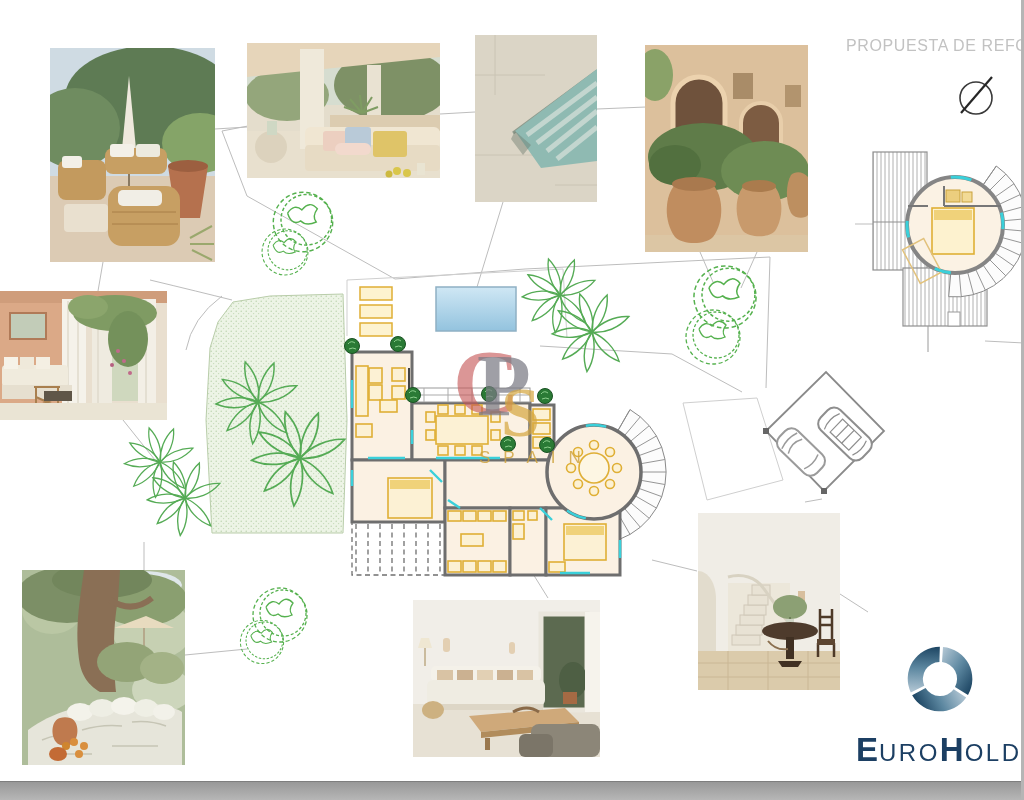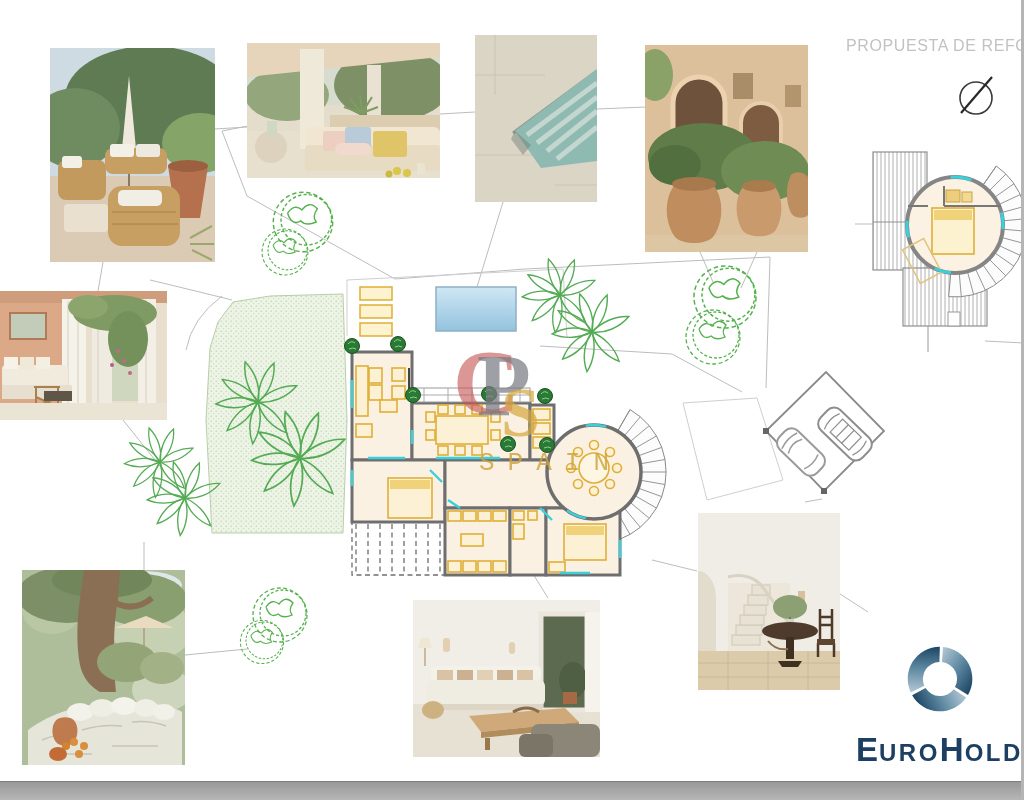--- a/index.html
+++ b/index.html
@@ -11,26 +11,26 @@
   .header-title{position:absolute;left:846px;top:37px;font-size:16px;color:#c2c2c2;
                 letter-spacing:.6px;white-space:nowrap;}
   .compass{position:absolute;left:946px;top:68px;}
   .watermark{position:absolute;left:375px;top:322px;width:320px;height:170px;pointer-events:none;}
   .wm-mono{position:absolute;font-family:"Liberation Serif",serif;font-weight:bold;line-height:1;}
   .wm-c{left:78px;top:14px;font-size:92px;color:rgba(197,85,85,.62);}
   .wm-p{left:102px;top:20px;font-size:88px;color:rgba(122,122,132,.72);}
   .wm-s{left:126px;top:56px;font-size:70px;color:rgba(213,168,66,.72);}
   .wm-brand{position:absolute;left:6px;top:84px;font-family:"Liberation Serif",serif;font-weight:bold;
             font-size:37px;letter-spacing:-1px;color:rgba(198,80,80,.78);white-space:nowrap;}
-  .wm-country{position:absolute;left:104px;top:126px;font-family:Liberation Mono, monospace;
-              font-size:26px;letter-spacing:13px;color:rgba(206,162,60,.82);}
+  .wm-country{position:absolute;left:104px;top:126px;font-family:Liberation Sans, sans-serif;
+              font-size:17px;letter-spacing:13px;color:rgba(206,162,60,.82);}
   .logo-icon{position:absolute;left:904px;top:643px;}
   .logo-text{position:absolute;left:856px;top:731px;white-space:nowrap;color:#1c3f63;}
   .lg-big{font-size:33px;font-weight:bold;letter-spacing:1px;}
-  .lg-small{font-size:24px;font-weight:bold;letter-spacing:2.5px;}
+  .lg-small{font-size:24px;font-weight:normal;letter-spacing:2.5px;}
   .bottom-bar{position:absolute;left:0;top:781px;width:1024px;height:19px;
               background:linear-gradient(180deg,#989898,#b8b8b8);border-top:1px solid #7e7e7e;}
   .right-edge{position:absolute;right:0;top:0;width:3px;height:800px;background:#b5b5b5;}
 </style>
 </head>
 <body>
 
 <div class="canvas">
 
   <svg class="overlay" width="1024" height="800" viewBox="0 0 1024 800">

